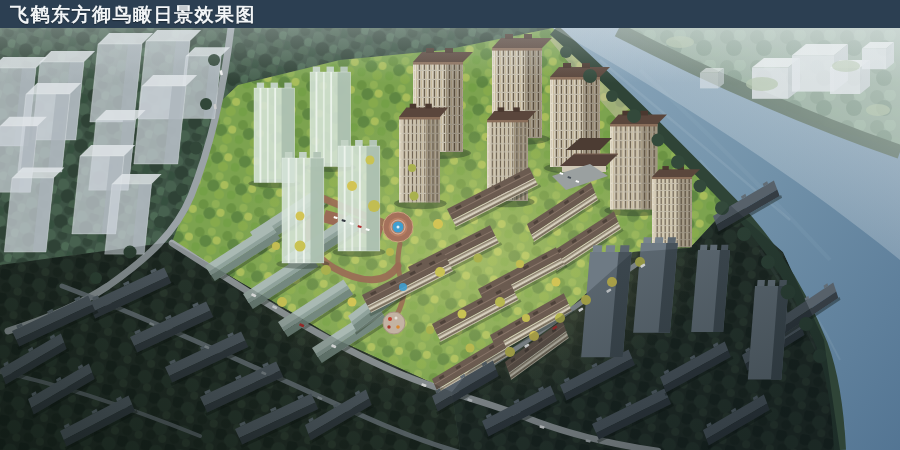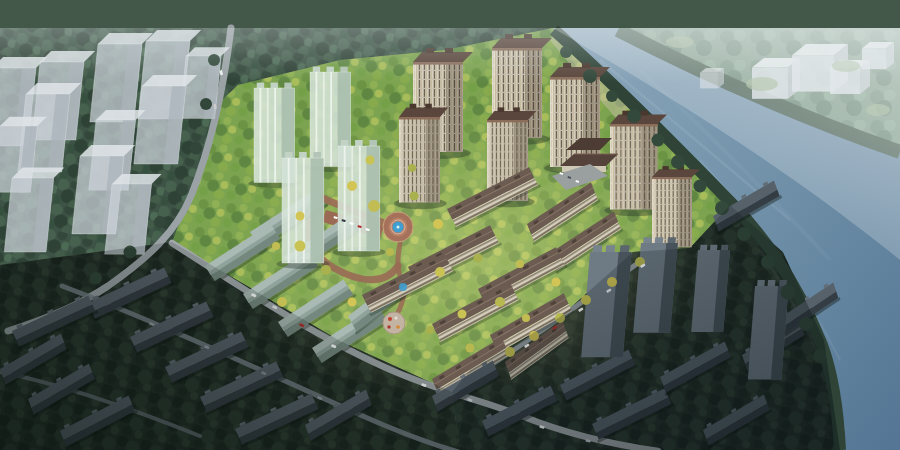--- a/index.html
+++ b/index.html
@@ -423,13 +423,16 @@
   </g>
 
   <g>
     <rect x="0" y="28" width="900" height="55" fill="url(#gHazeTop)"></rect>
     <path d="M553,28 L900,28 L900,260 C790,170 660,90 553,28 Z" fill="url(#gHazeTR)"></path>
     <path d="M0,265 L172,242 L230,276 L340,341 L452,392 L460,450 L0,450 Z" fill="url(#gDarkBL)"></path>
     <path d="M730,205 L690,248 L633,252 L560,317 L470,370 L452,392 L460,450 L840,450 L824,340 L783,252 Z" fill="url(#gDarkBR)"></path>
   </g>
 </svg>
 
+<div class="titlebar">
+  <span>飞鹤东方御鸟瞰日景效果图</span>
 </div>
+</div>
 
 </body></html>

